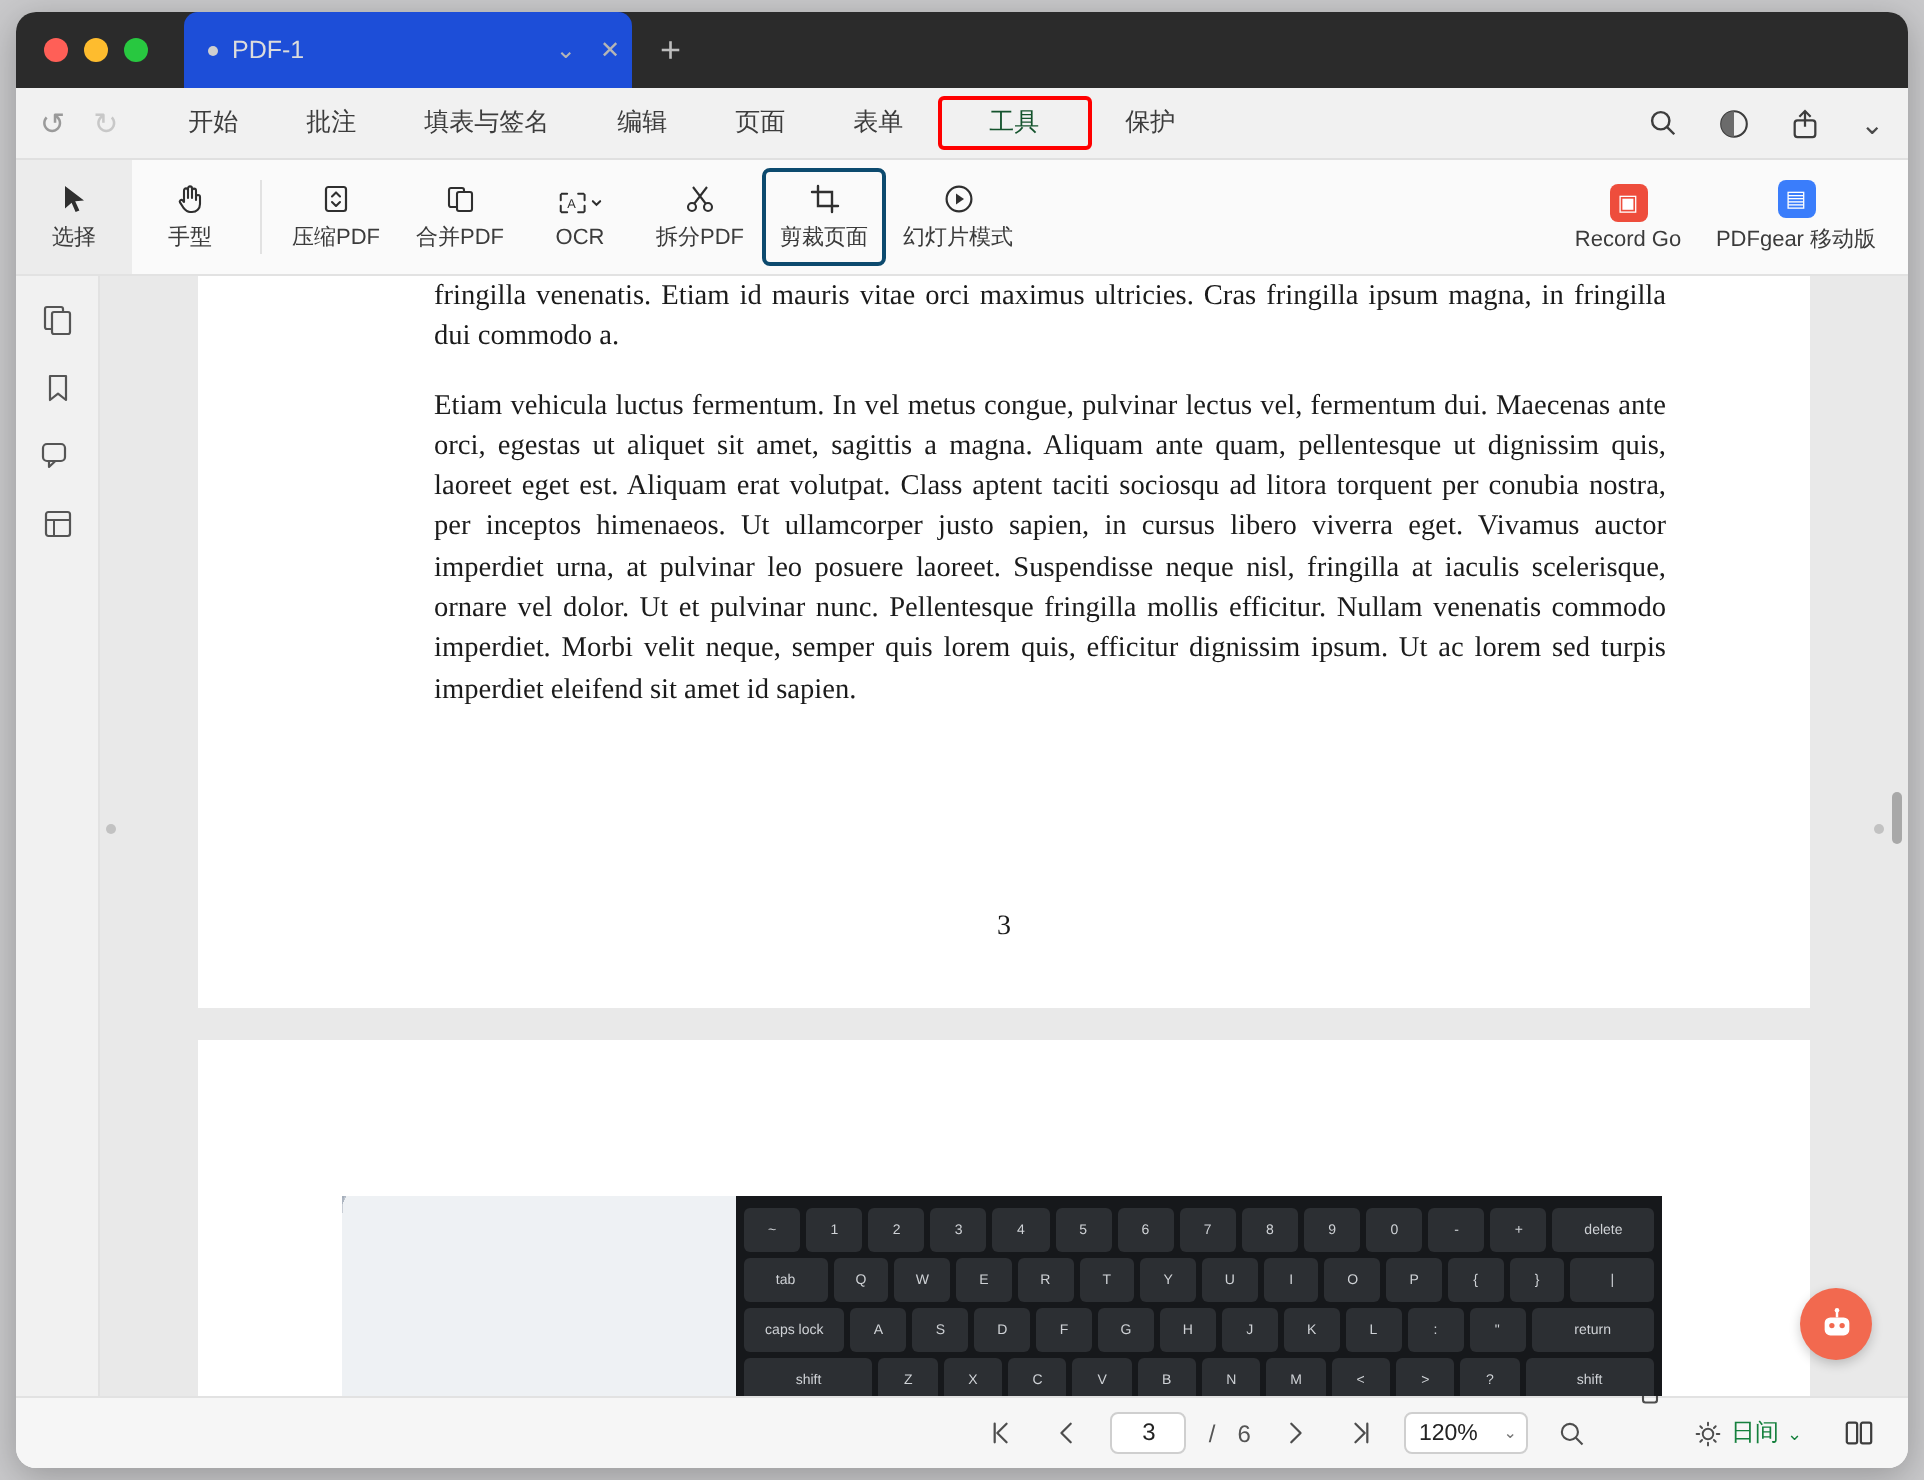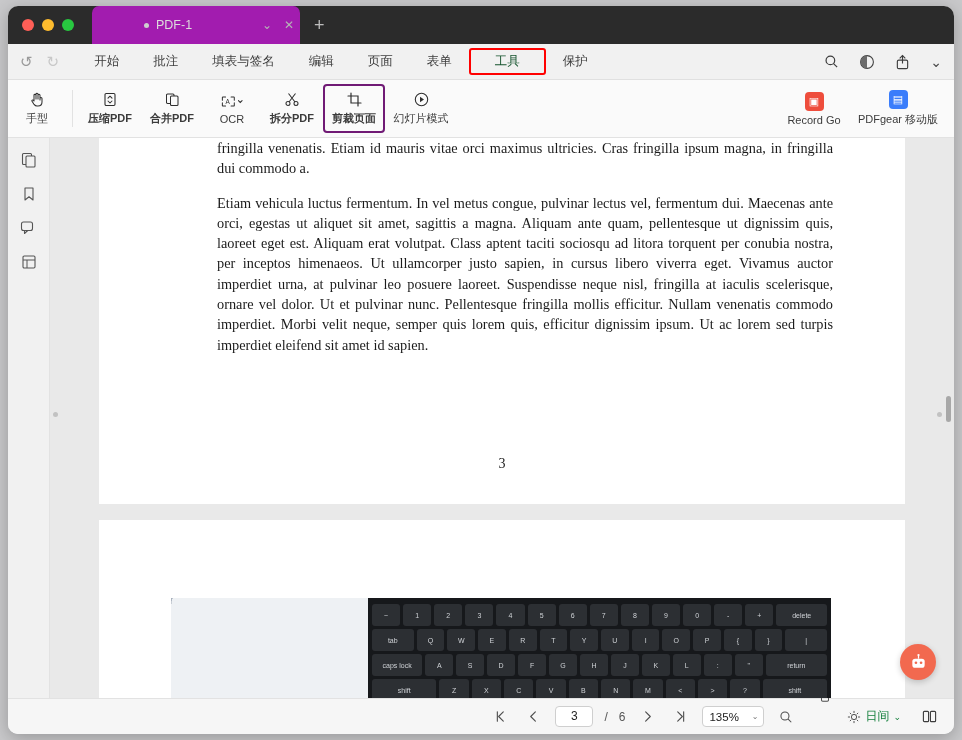--- a/index.html
+++ b/index.html
@@ -28,27 +28,26 @@
     flex: none;
   }
   .traffic { display: flex; gap: 8px; padding-left: 14px; align-items: center; }
   .dot { width: 12px; height: 12px; border-radius: 50%; }
   .dot.red { background: #ff5f57; }
   .dot.yellow { background: #febc2e; }
   .dot.green { background: #28c840; }
   .tab {
     margin-left: 18px;
     height: 38px;
-    width: 208px;
-    background: #a21caf;
+    width: 224px;
+    background: #1d4ed8;
     display: flex; align-items: center;
     color: #dcdcdc; font-size: 12.5px;
     border-radius: 7px 7px 0 0;
     position: relative;
-    padding-left: 40px;
   }
   .tab .modified {
     width: 5px; height: 5px; border-radius: 50%;
     background: #cfcfcf; margin-left: 12px; margin-right: 7px;
   }
   .tab .tab-title { flex: 1; }
   .tab .chev, .tab .close {
     color: #b5b5b5; font-size: 12px; padding: 0 6px; cursor: default;
   }
   .newtab {
@@ -90,23 +89,23 @@
   }
   .tool {
     width: 58px;
     display: flex; flex-direction: column;
     align-items: center; justify-content: center;
     font-size: 11px; color: #3b3b3b;
     gap: 3px;
   }
   .tool .glyph { font-size: 15px; line-height: 15px; height: 17px; display: flex; align-items: center; }
   .tool.selected { background: #ececec; }
-  .tool.wide { width: 62px; font-weight: bold; }
+  .tool.wide { width: 62px; }
   .tool.boxed {
-    border: 2px solid #701a75;
+    border: 2px solid #0c4a6e;
     border-radius: 4px;
     margin: 4px 0;
   }
   .tool-sep { width: 1px; background: #e2e2e2; margin: 10px 6px; }
   .toolbar-right { margin-left: auto; display: flex; align-items: stretch; padding-right: 10px; }
   .tool.right { width: 76px; }
   .tool.right .app-ic {
     width: 19px; height: 19px; border-radius: 4px;
     display: flex; align-items: center; justify-content: center;
     color: #fff; font-size: 11px;
@@ -315,20 +314,28 @@
             <rect x="2.5" y="6.5" width="11" height="9" fill="none" stroke="#3d3d3d" stroke-width="1.2" rx="1.5"></rect>
             <line x1="8" y1="1.6" x2="8" y2="10" stroke="#3d3d3d" stroke-width="1.2"></line>
             <polyline points="5,4.6 8,1.6 11,4.6" fill="none" stroke="#3d3d3d" stroke-width="1.2"></polyline>
           </svg>
       </span>
       <span class="ic">⌄</span>
     </div>
   </div>
 
   <div class="toolbar">
+    <div class="tool selected">
+      <span class="glyph">
+        <svg width="13" height="15" viewBox="0 0 13 15">
+            <path d="M1.5 1 L11 8.2 L6.6 8.6 L8.7 13.2 L6.8 14 L4.8 9.4 L1.5 12.2 Z" fill="#2f2f2f"></path>
+          </svg>
+      </span>
+      <span>选择</span>
+    </div>
     <div class="tool">
       <span class="glyph">
         <svg width="14" height="15" viewBox="0 0 14 15">
             <path d="M4 9V3.2a1 1 0 0 1 2 0V7m0-1V2.2a1 1 0 0 1 2 0V7m0-1.2V3.3a1 1 0 0 1 2 0V8m0-1.5a1 1 0 0 1 2 0V10c0 2.4-1.7 4-4 4H7c-1.8 0-2.3-.9-3.2-2L2 9.2c-.5-.8.6-1.7 1.3-1l.7.8" fill="none" stroke="#2f2f2f" stroke-width="1.05" stroke-linejoin="round" stroke-linecap="round"></path>
           </svg>
       </span>
       <span>手型</span>
     </div>
     <div class="tool-sep"></div>
     <div class="tool wide">
@@ -546,21 +553,21 @@
       </span>
       <span class="sb-ic">
         <svg width="13" height="13" viewBox="0 0 14 14">
             <path d="M4 2l5 5-5 5" fill="none" stroke="#4d4d4d" stroke-width="1.2" stroke-linecap="round" stroke-linejoin="round"></path>
             <line x1="10.4" y1="2" x2="10.4" y2="12" stroke="#4d4d4d" stroke-width="1.2" stroke-linecap="round"></line>
           </svg>
       </span>
     </div>
 
     <div class="zoom-sel">
-      <span>135%</span>
+      <span>120%</span>
       <span class="arrow">⌄</span>
     </div>
     <span class="sb-ic">
       <svg width="14" height="14" viewBox="0 0 16 16">
           <circle cx="6.8" cy="6.8" r="4.6" fill="none" stroke="#4d4d4d" stroke-width="1.2"></circle>
           <line x1="10.2" y1="10.2" x2="14" y2="14" stroke="#4d4d4d" stroke-width="1.2"></line>
         </svg>
     </span>
 
     <div class="sb-group">

